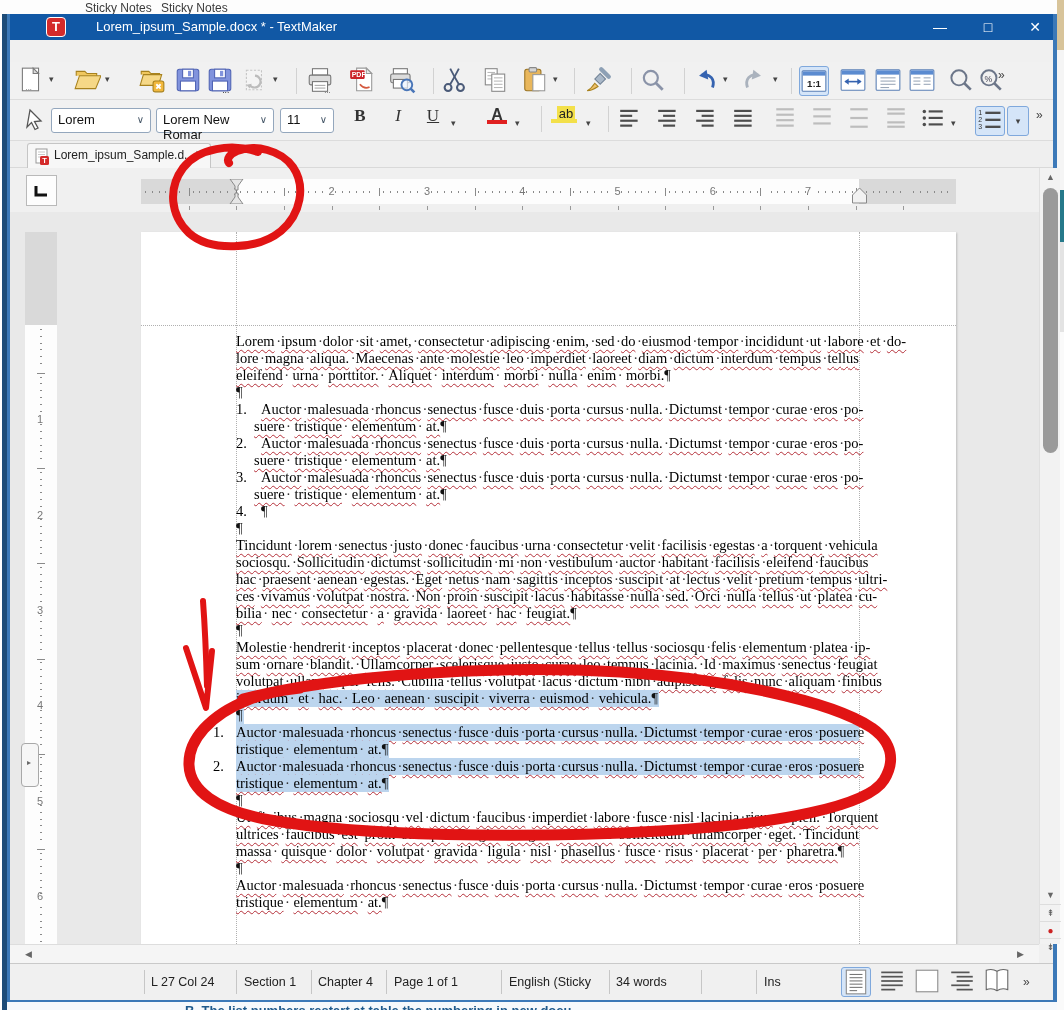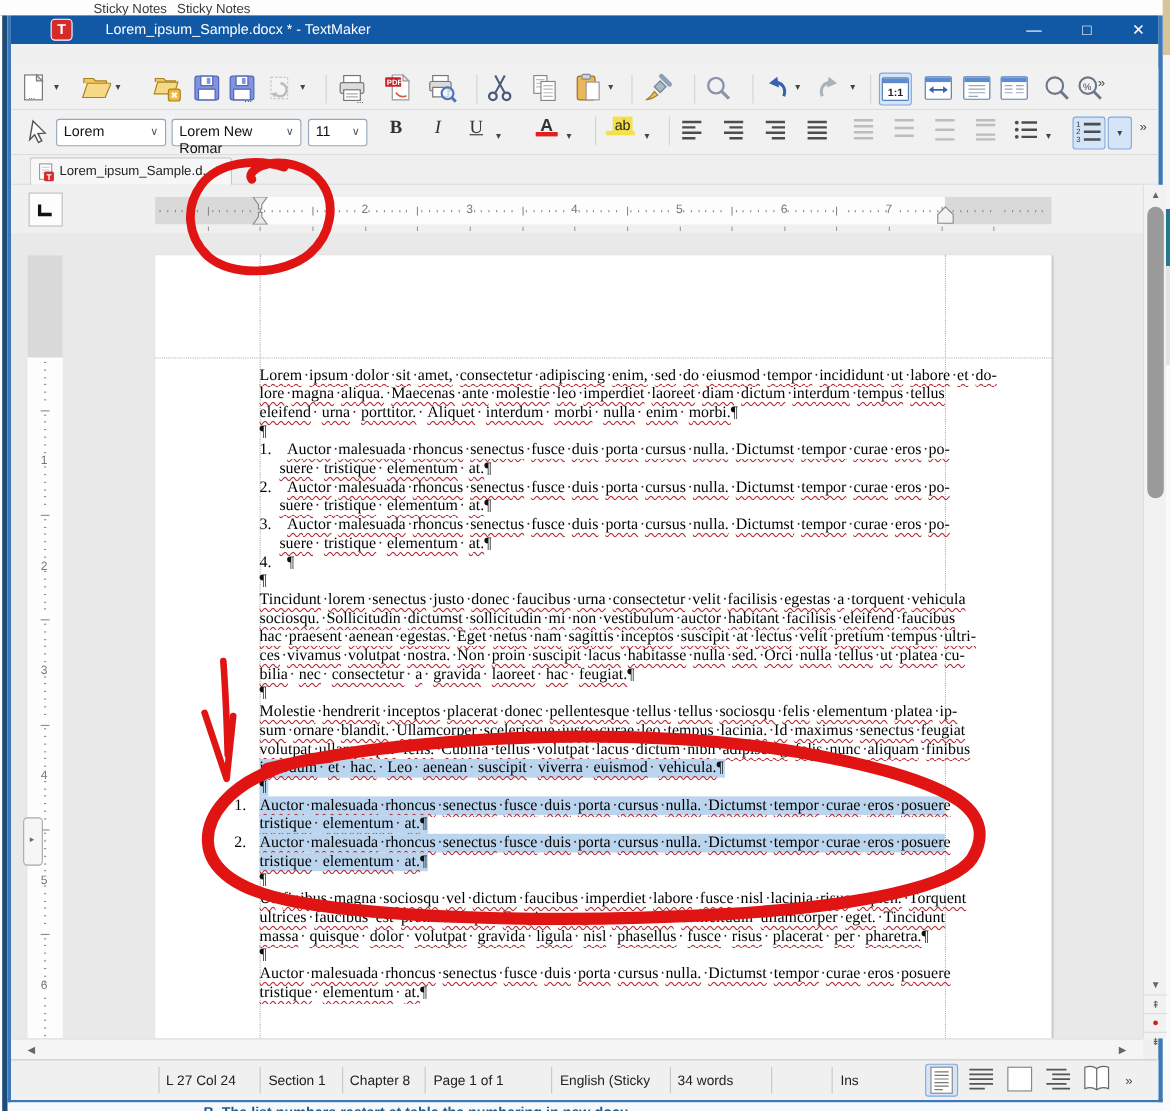--- a/index.html
+++ b/index.html
@@ -945,21 +945,21 @@
   <div id="hscroll" class="abs">
     <div class="scrollarrow" style="left:8px;top:0">◀</div>
     <div class="scrollarrow" style="left:1000px;top:0">▶</div>
   </div>
   <div id="statusbar" class="abs">
         <div class="ssep" style="left: 134px;"></div>
         <div class="scell" style="left: 141px;">L 27 Col 24</div>
         <div class="ssep" style="left: 226px;"></div>
         <div class="scell" style="left: 234px;">Section 1</div>
         <div class="ssep" style="left: 301px;"></div>
-        <div class="scell" style="left: 308px;">Chapter 8</div>
+        <div class="scell" style="left: 308px;">Chapter 4</div>
         <div class="ssep" style="left: 376px;"></div>
         <div class="scell" style="left: 384px;">Page 1 of 1</div>
         <div class="ssep" style="left: 491px;"></div>
         <div class="scell" style="left: 499px;">English (Sticky</div>
         <div class="ssep" style="left: 599px;"></div>
         <div class="scell" style="left: 606px;">34 words</div>
         <div class="ssep" style="left: 691px;"></div>
         <div class="ssep" style="left: 746px;"></div>
         <div class="scell" style="left: 754px;">Ins</div>
         <div class="sbtn active-btn" style="left: 831px;"><svg viewBox="0 0 26 26">

